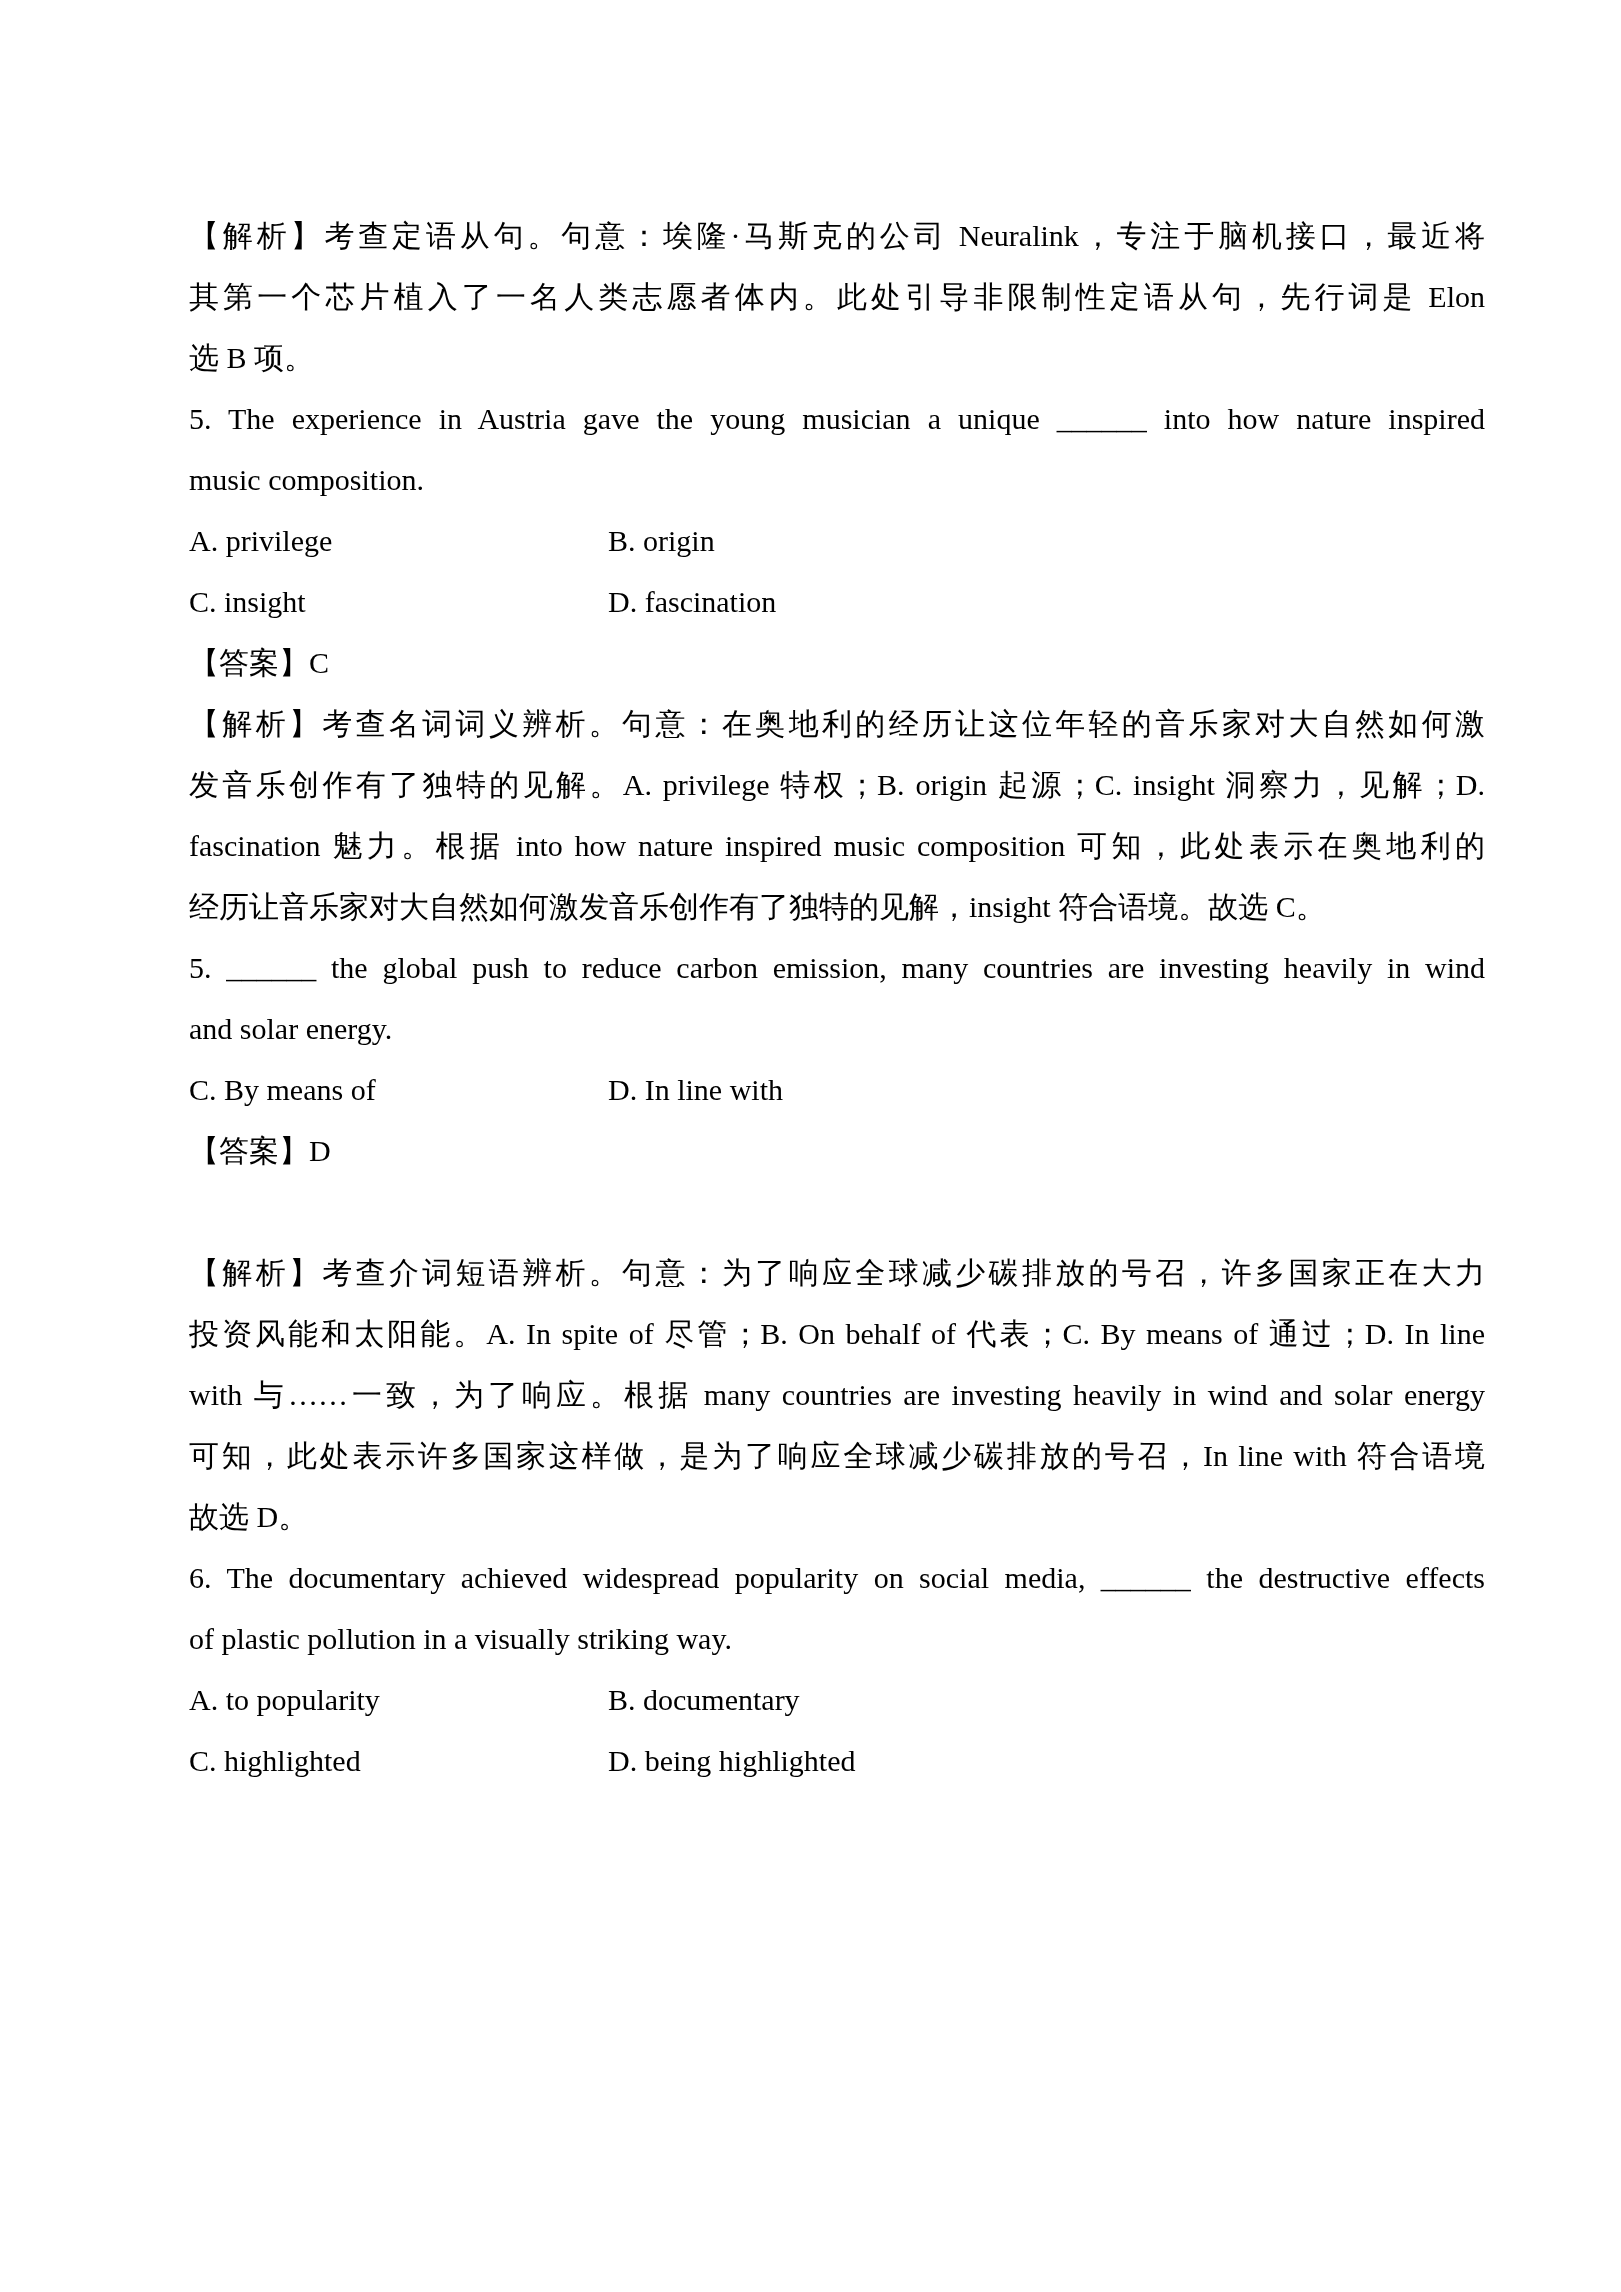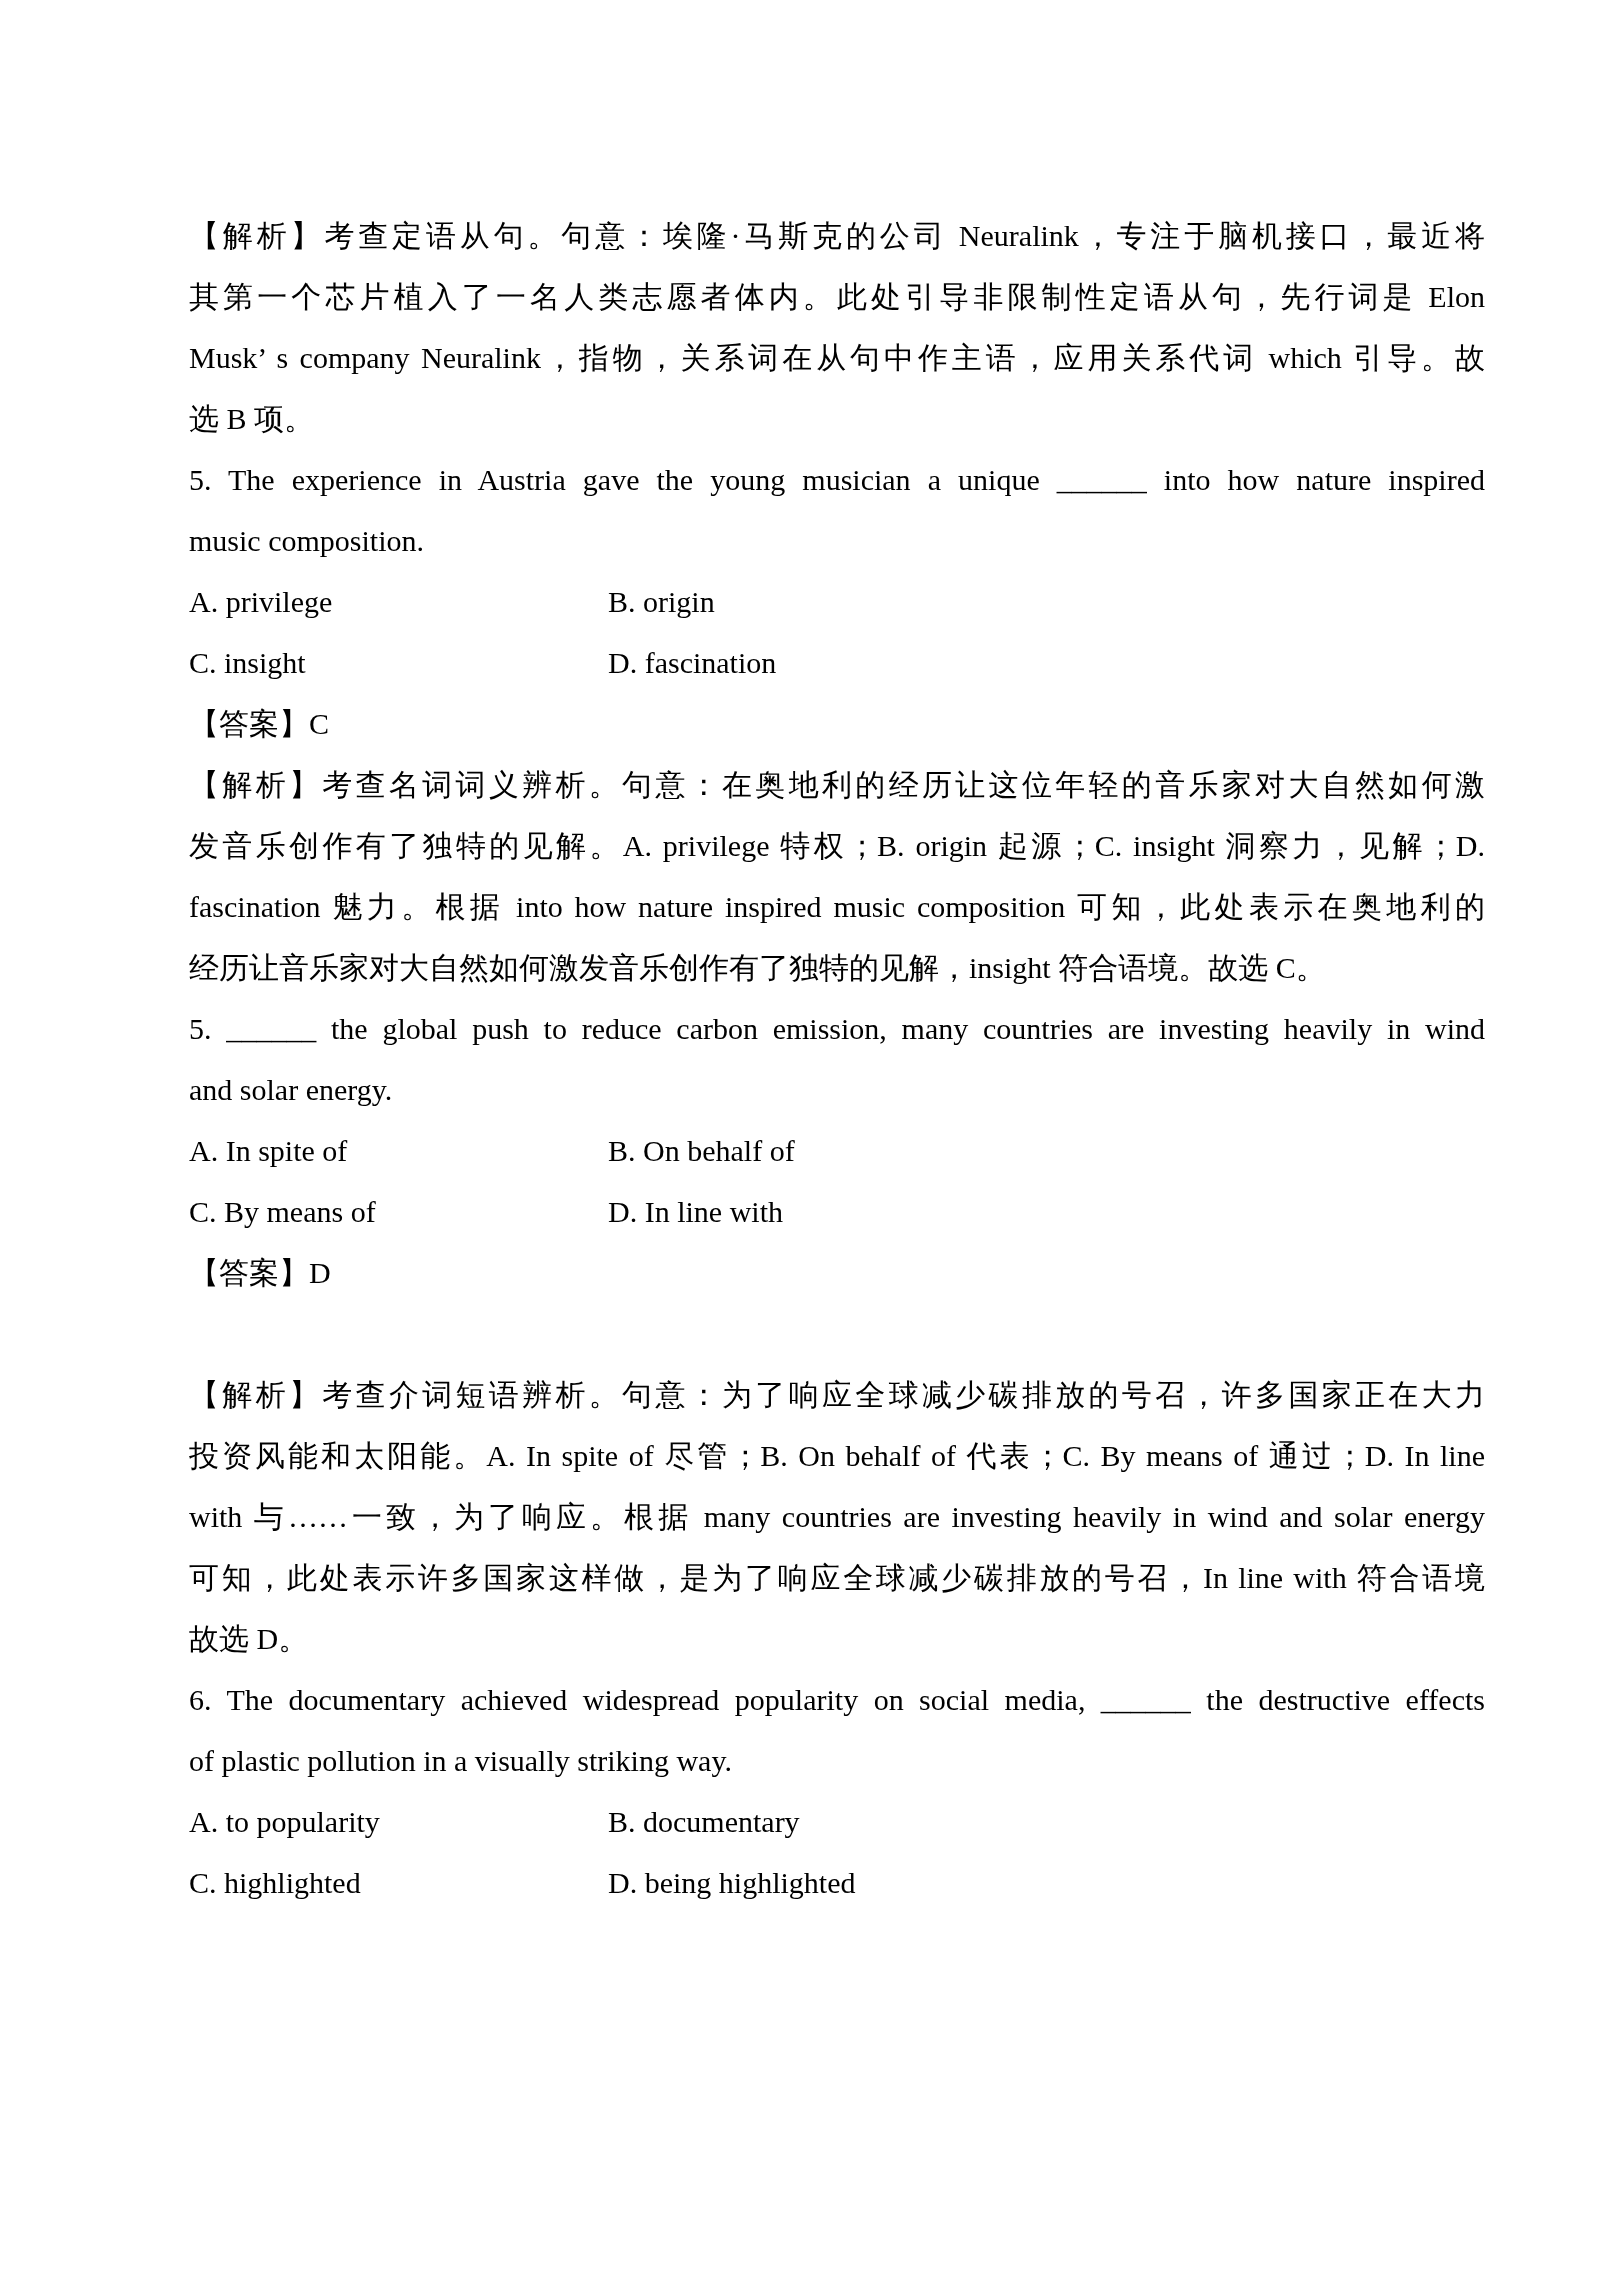--- a/index.html
+++ b/index.html
@@ -48,34 +48,32 @@
     vertical-align: top;
   }
 </style>
 </head>
 <body>
 
 <div class="page">
   <div class="content" id="doc-content">
       <div class="line just">【解析】考查定语从句。句意：埃隆·马斯克的公司 Neuralink，专注于脑机接口，最近将</div>
       <div class="line just">其第一个芯片植入了一名人类志愿者体内。此处引导非限制性定语从句，先行词是 Elon</div>
-      <div class="line just">Musk’ s company Neuralink，指物，关系词在从句中作主语，应用关系代词 which 引导。故</div>
       <div class="line">选 B 项。</div>
       <div class="line just">5. The experience in Austria gave the young musician a unique ______ into how nature inspired</div>
       <div class="line">music composition.</div>
       <div class="line"><span class="opt-left">A. privilege</span><span class="opt-right">B. origin</span></div>
       <div class="line"><span class="opt-left">C. insight</span><span class="opt-right">D. fascination</span></div>
       <div class="line">【答案】C</div>
       <div class="line just">【解析】考查名词词义辨析。句意：在奥地利的经历让这位年轻的音乐家对大自然如何激</div>
       <div class="line just">发音乐创作有了独特的见解。A. privilege 特权；B. origin 起源；C. insight 洞察力，见解；D.</div>
       <div class="line just">fascination 魅力。根据 into how nature inspired music composition 可知，此处表示在奥地利的</div>
       <div class="line">经历让音乐家对大自然如何激发音乐创作有了独特的见解，insight 符合语境。故选 C。</div>
       <div class="line just">5. ______ the global push to reduce carbon emission, many countries are investing heavily in wind</div>
       <div class="line">and solar energy.</div>
-      <div class="line"><span class="opt-left">A. In spite of</span><span class="opt-right">B. On behalf of</span></div>
       <div class="line"><span class="opt-left">C. By means of</span><span class="opt-right">D. In line with</span></div>
       <div class="line">【答案】D</div>
       <div class="line blank"></div>
       <div class="line just">【解析】考查介词短语辨析。句意：为了响应全球减少碳排放的号召，许多国家正在大力</div>
       <div class="line just">投资风能和太阳能。A. In spite of 尽管；B. On behalf of 代表；C. By means of 通过；D. In line</div>
       <div class="line just">with 与……一致，为了响应。根据 many countries are investing heavily in wind and solar energy</div>
       <div class="line just">可知，此处表示许多国家这样做，是为了响应全球减少碳排放的号召，In line with 符合语境</div>
       <div class="line">故选 D。</div>
       <div class="line just">6. The documentary achieved widespread popularity on social media, ______ the destructive effects</div>
       <div class="line">of plastic pollution in a visually striking way.</div>

